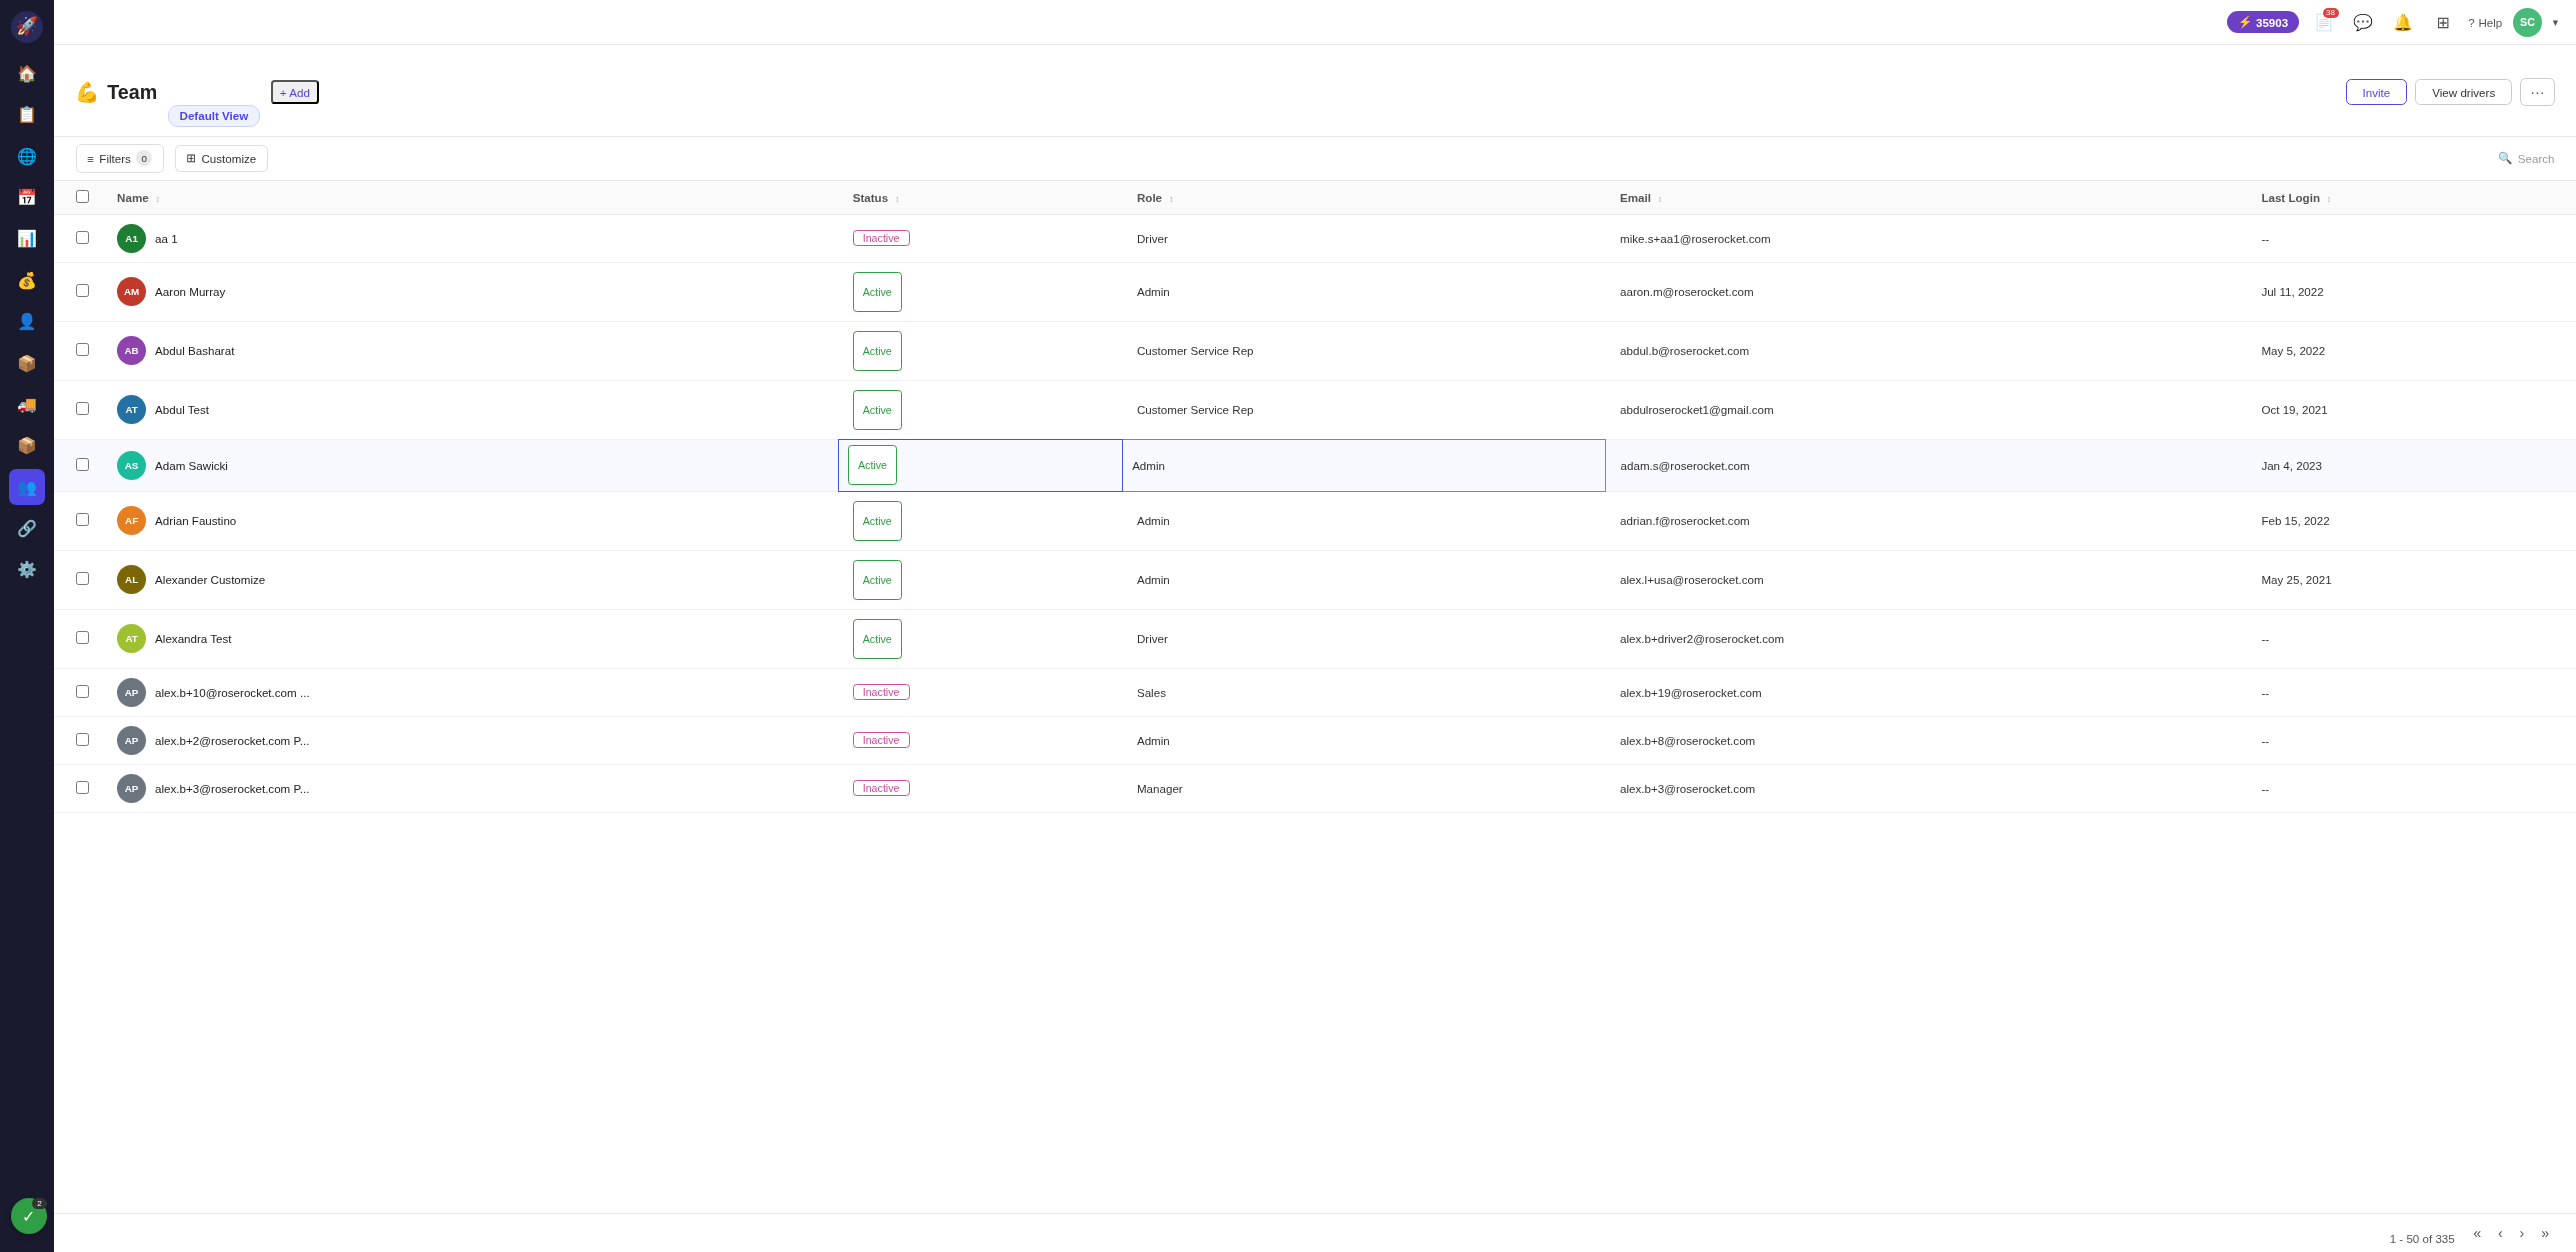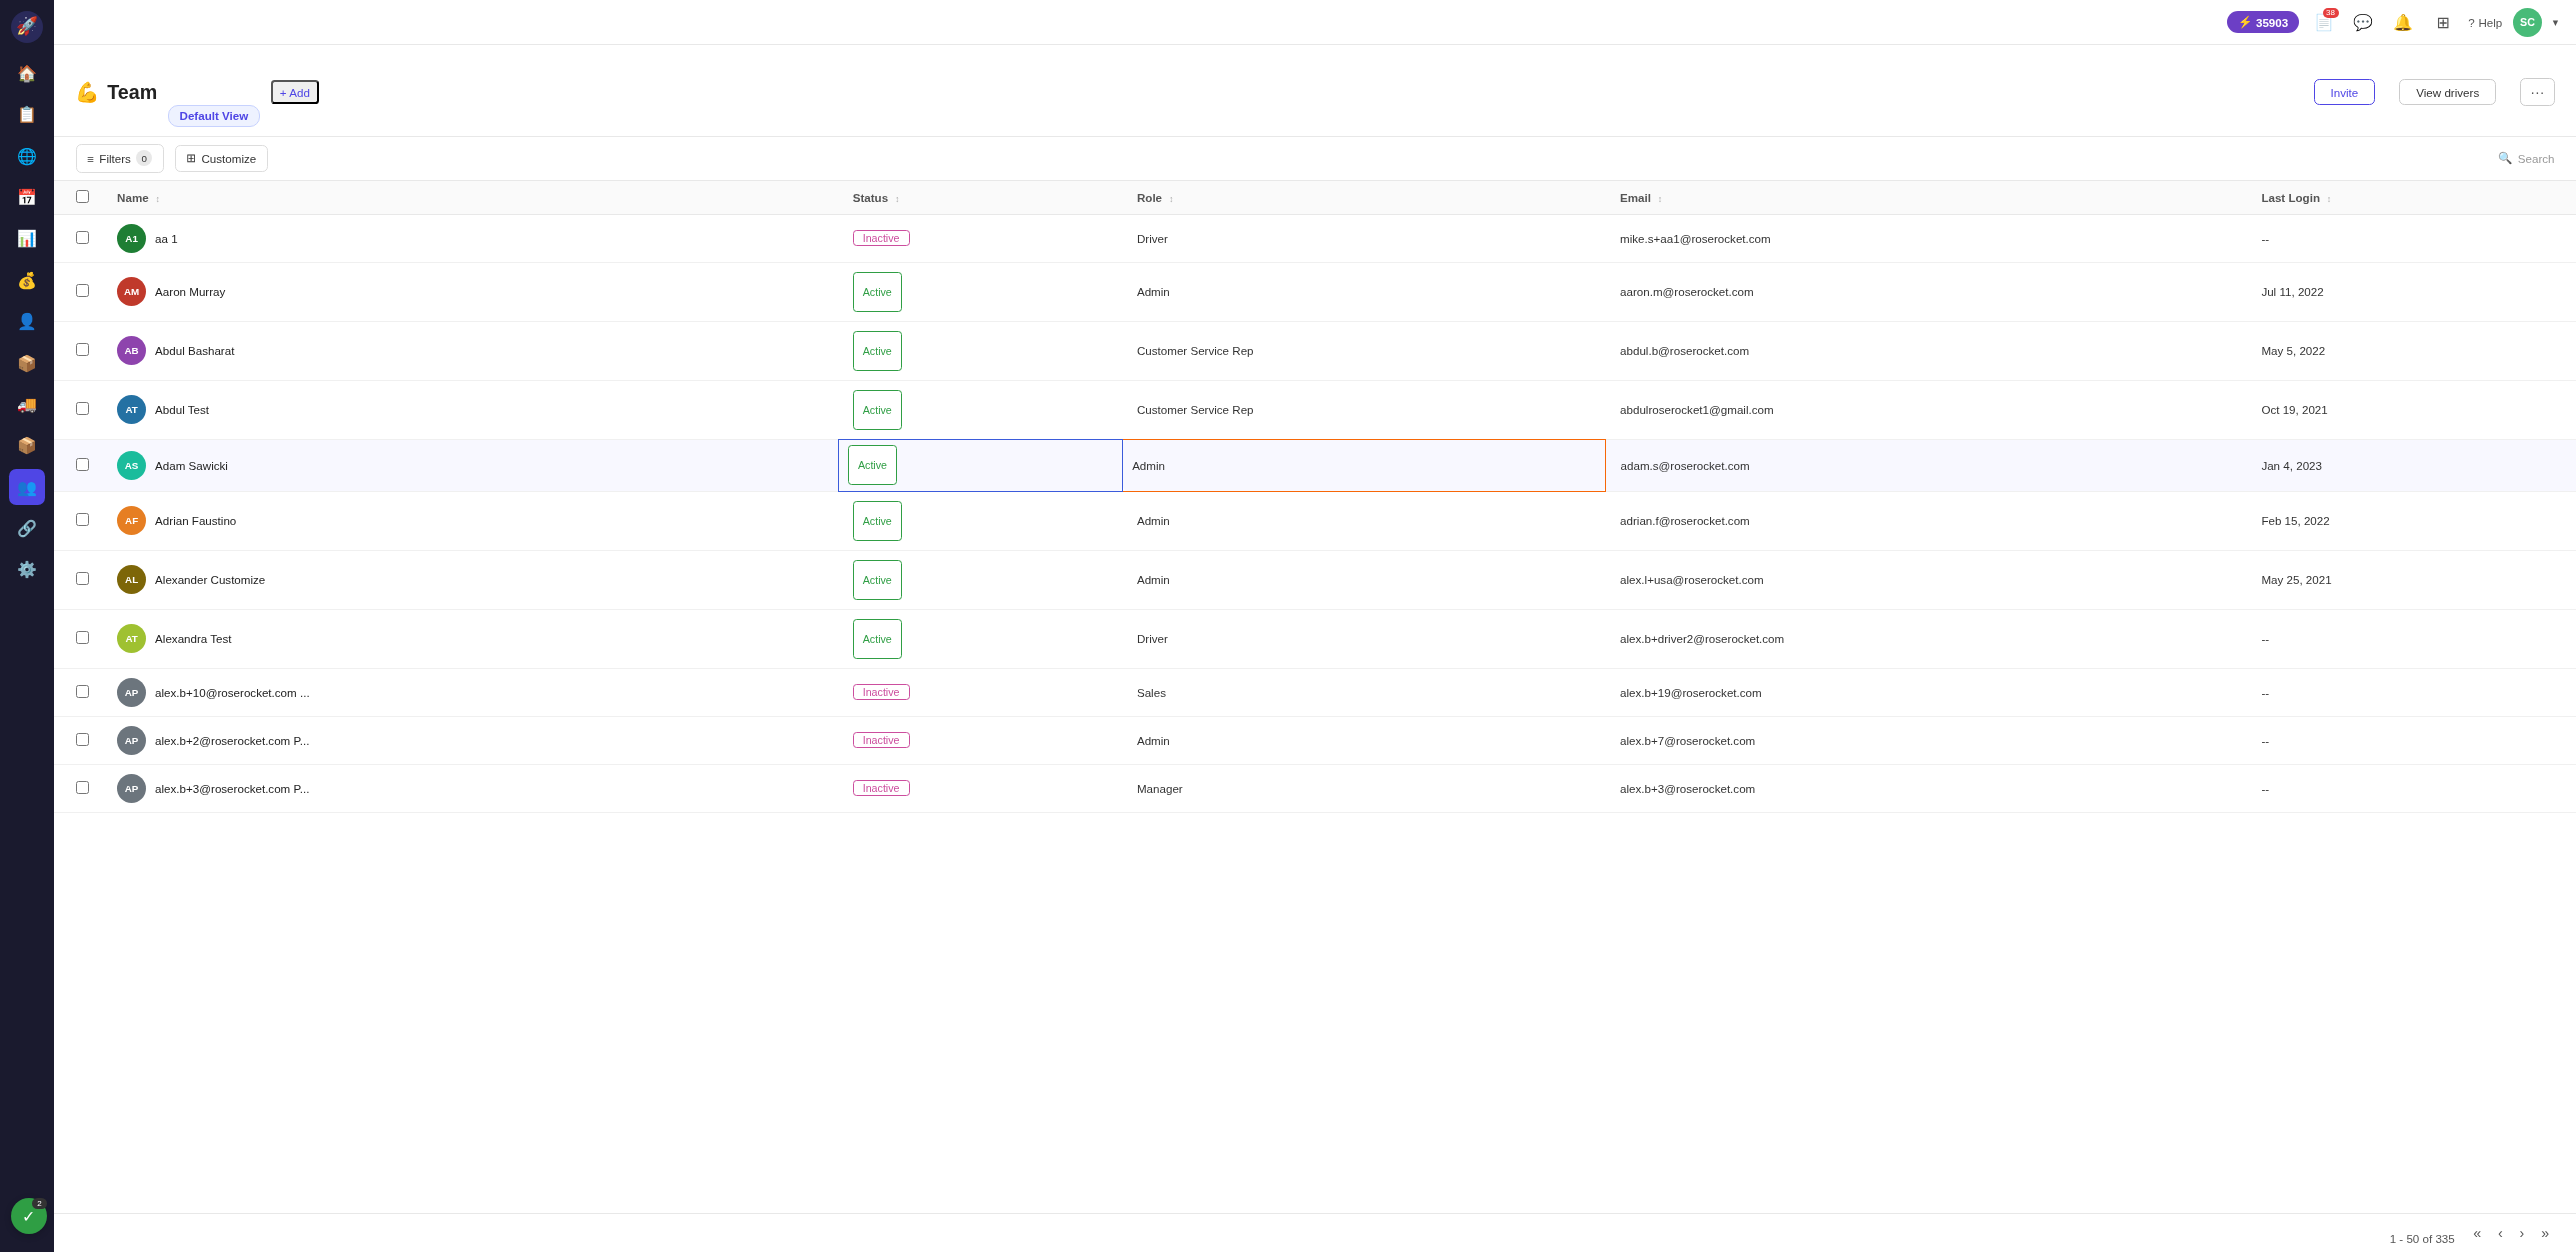--- a/index.html
+++ b/index.html
@@ -125,21 +125,21 @@
     }
     .add-btn {
       color: #4f46e5;
       font-size: 11.6px;
       cursor: pointer;
       display: flex; align-items: center; gap: 3.6px;
       padding: 3.6px 7.2px;
       border-radius: 3.6px;
     }
     .page-header-right {
-      display: flex; align-items: center; gap: 24px;
+      display: flex; align-items: center; gap: 8px;
     }
     .btn-invite {
       border: 0.9px solid #4f46e5;
       color: #4f46e5;
       background: #fff;
       border-radius: 5.4px;
       padding: 5.4px 16px;
       font-size: 11.6px;
       font-weight: 500;
       cursor: pointer;
@@ -555,21 +555,21 @@
           <tr>
             <td><input type="checkbox" style=""></td>
             <td>
     <div class="name-cell">
       <div class="avatar-circle" style="background:#6c757d">AP</div>
       <span class="name-text">alex.b+2@roserocket.com P...</span>
     </div>
   </td>
             <td><span class="status-inactive">Inactive</span></td>
             <td><span>Admin</span></td>
-            <td><span>alex.b+7@roserocket.com</span></td>
+            <td><span>alex.b+8@roserocket.com</span></td>
             <td><span>--</span></td>
           </tr>
           <tr>
             <td><input type="checkbox" style=""></td>
             <td>
     <div class="name-cell">
       <div class="avatar-circle" style="background:#6c757d">AP</div>
       <span class="name-text">alex.b+3@roserocket.com P...</span>
     </div>
   </td>

